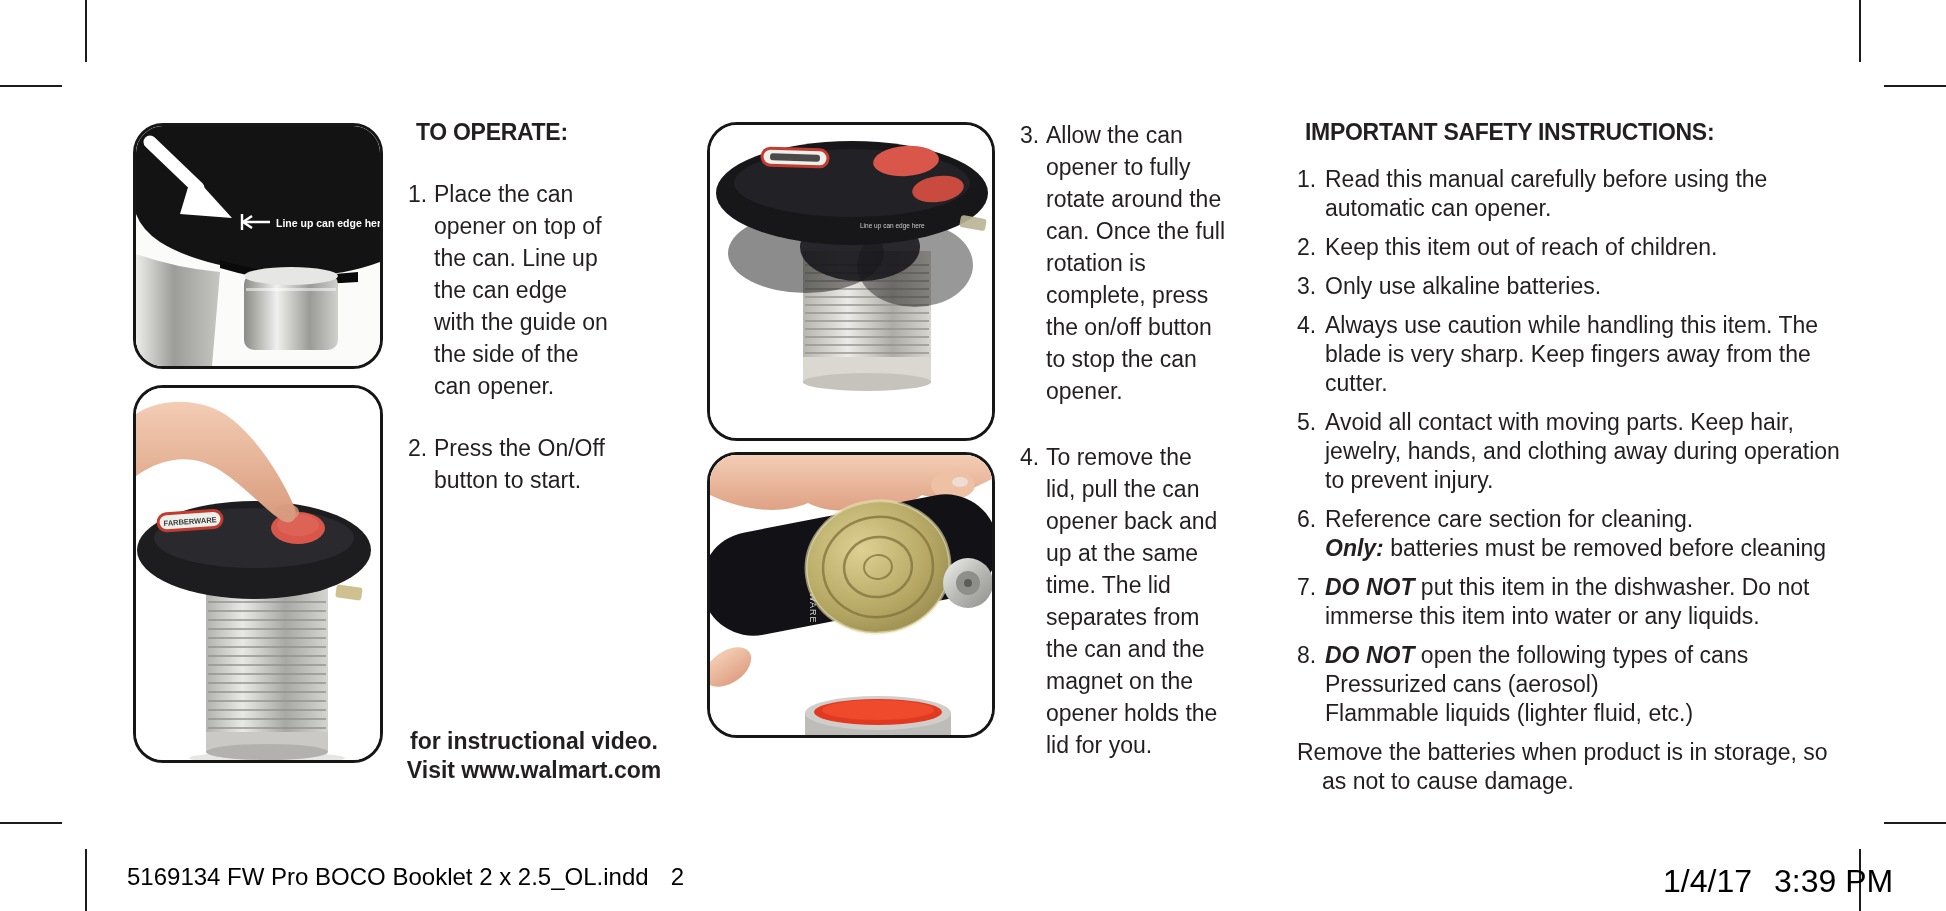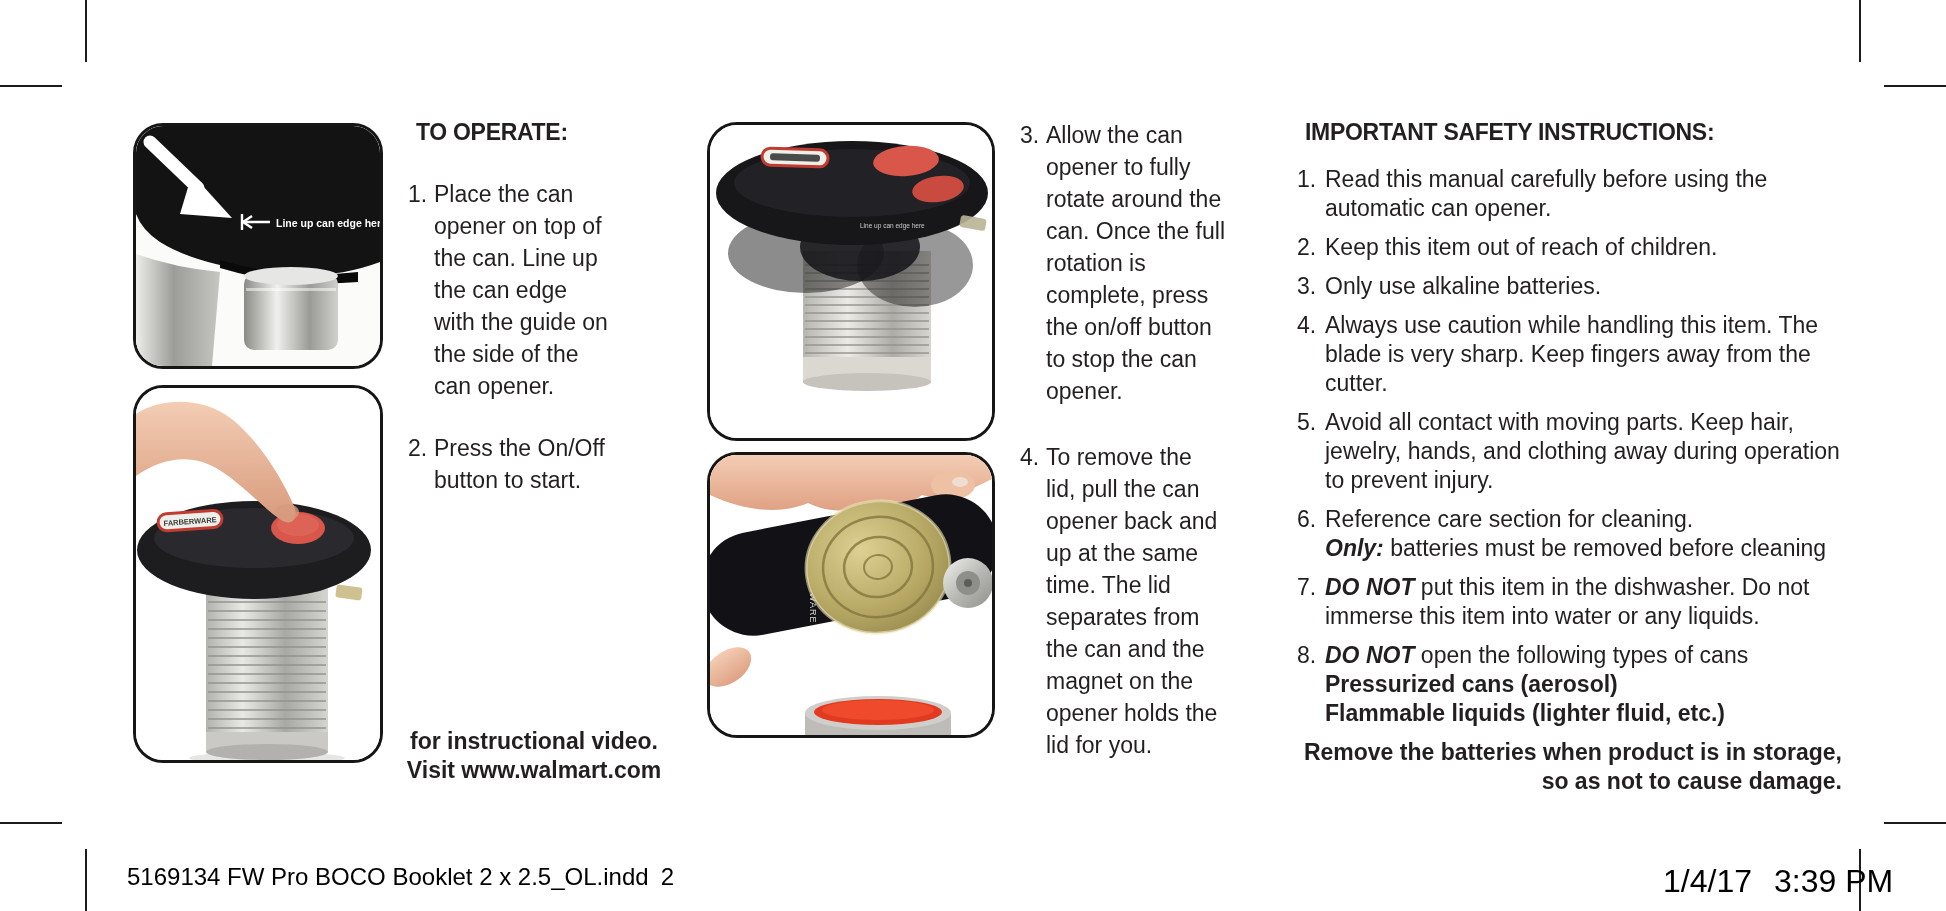--- a/index.html
+++ b/index.html
@@ -31,25 +31,25 @@
   .step1 { margin-top:31px; }
   .step2 { margin-top:30px; }
   .step4 { margin-top:34px; }
   .video-note { position:absolute; left:405px; top:727px; width:258px;
     text-align:center; font-weight:bold; font-size:23px; line-height:29px; }
   .s-items { margin-top:18px; }
   .s-item { display:flex; font-size:23px; line-height:29px; margin-bottom:10px; }
   .s-item .num { flex:0 0 28px; }
   .s-item .txt { width:518px; }
   .em-bi { font-weight:bold; font-style:italic; }
-  .b { font-weight:bold; }
-  .storage-note { margin-top:4px; font-size:23px; line-height:29px; font-weight:bold;
-    width:545px; padding-left:25px; text-indent:-25px;text-align:right; }
+  .b { font-weight:normal; }
+  .storage-note { margin-top:4px; font-size:23px; line-height:29px; font-weight:normal;
+    width:545px; padding-left:25px; text-indent:-25px; }
   
-  .footer-left { position:absolute; left:127px; top:863px; display:flex; gap:12px;
+  .footer-left { position:absolute; left:127px; top:863px; display:flex; gap:22px;
     font-size:24px; color:#000; }
   .footer-right { position:absolute; left:1663px; top:863px; display:flex; gap:22px;
     font-size:32px; color:#000; }
 </style>
 </head>
 <body>
 
 <div id="page">
 
   <div class="crop v" style="left:85px; top:0;"></div>

